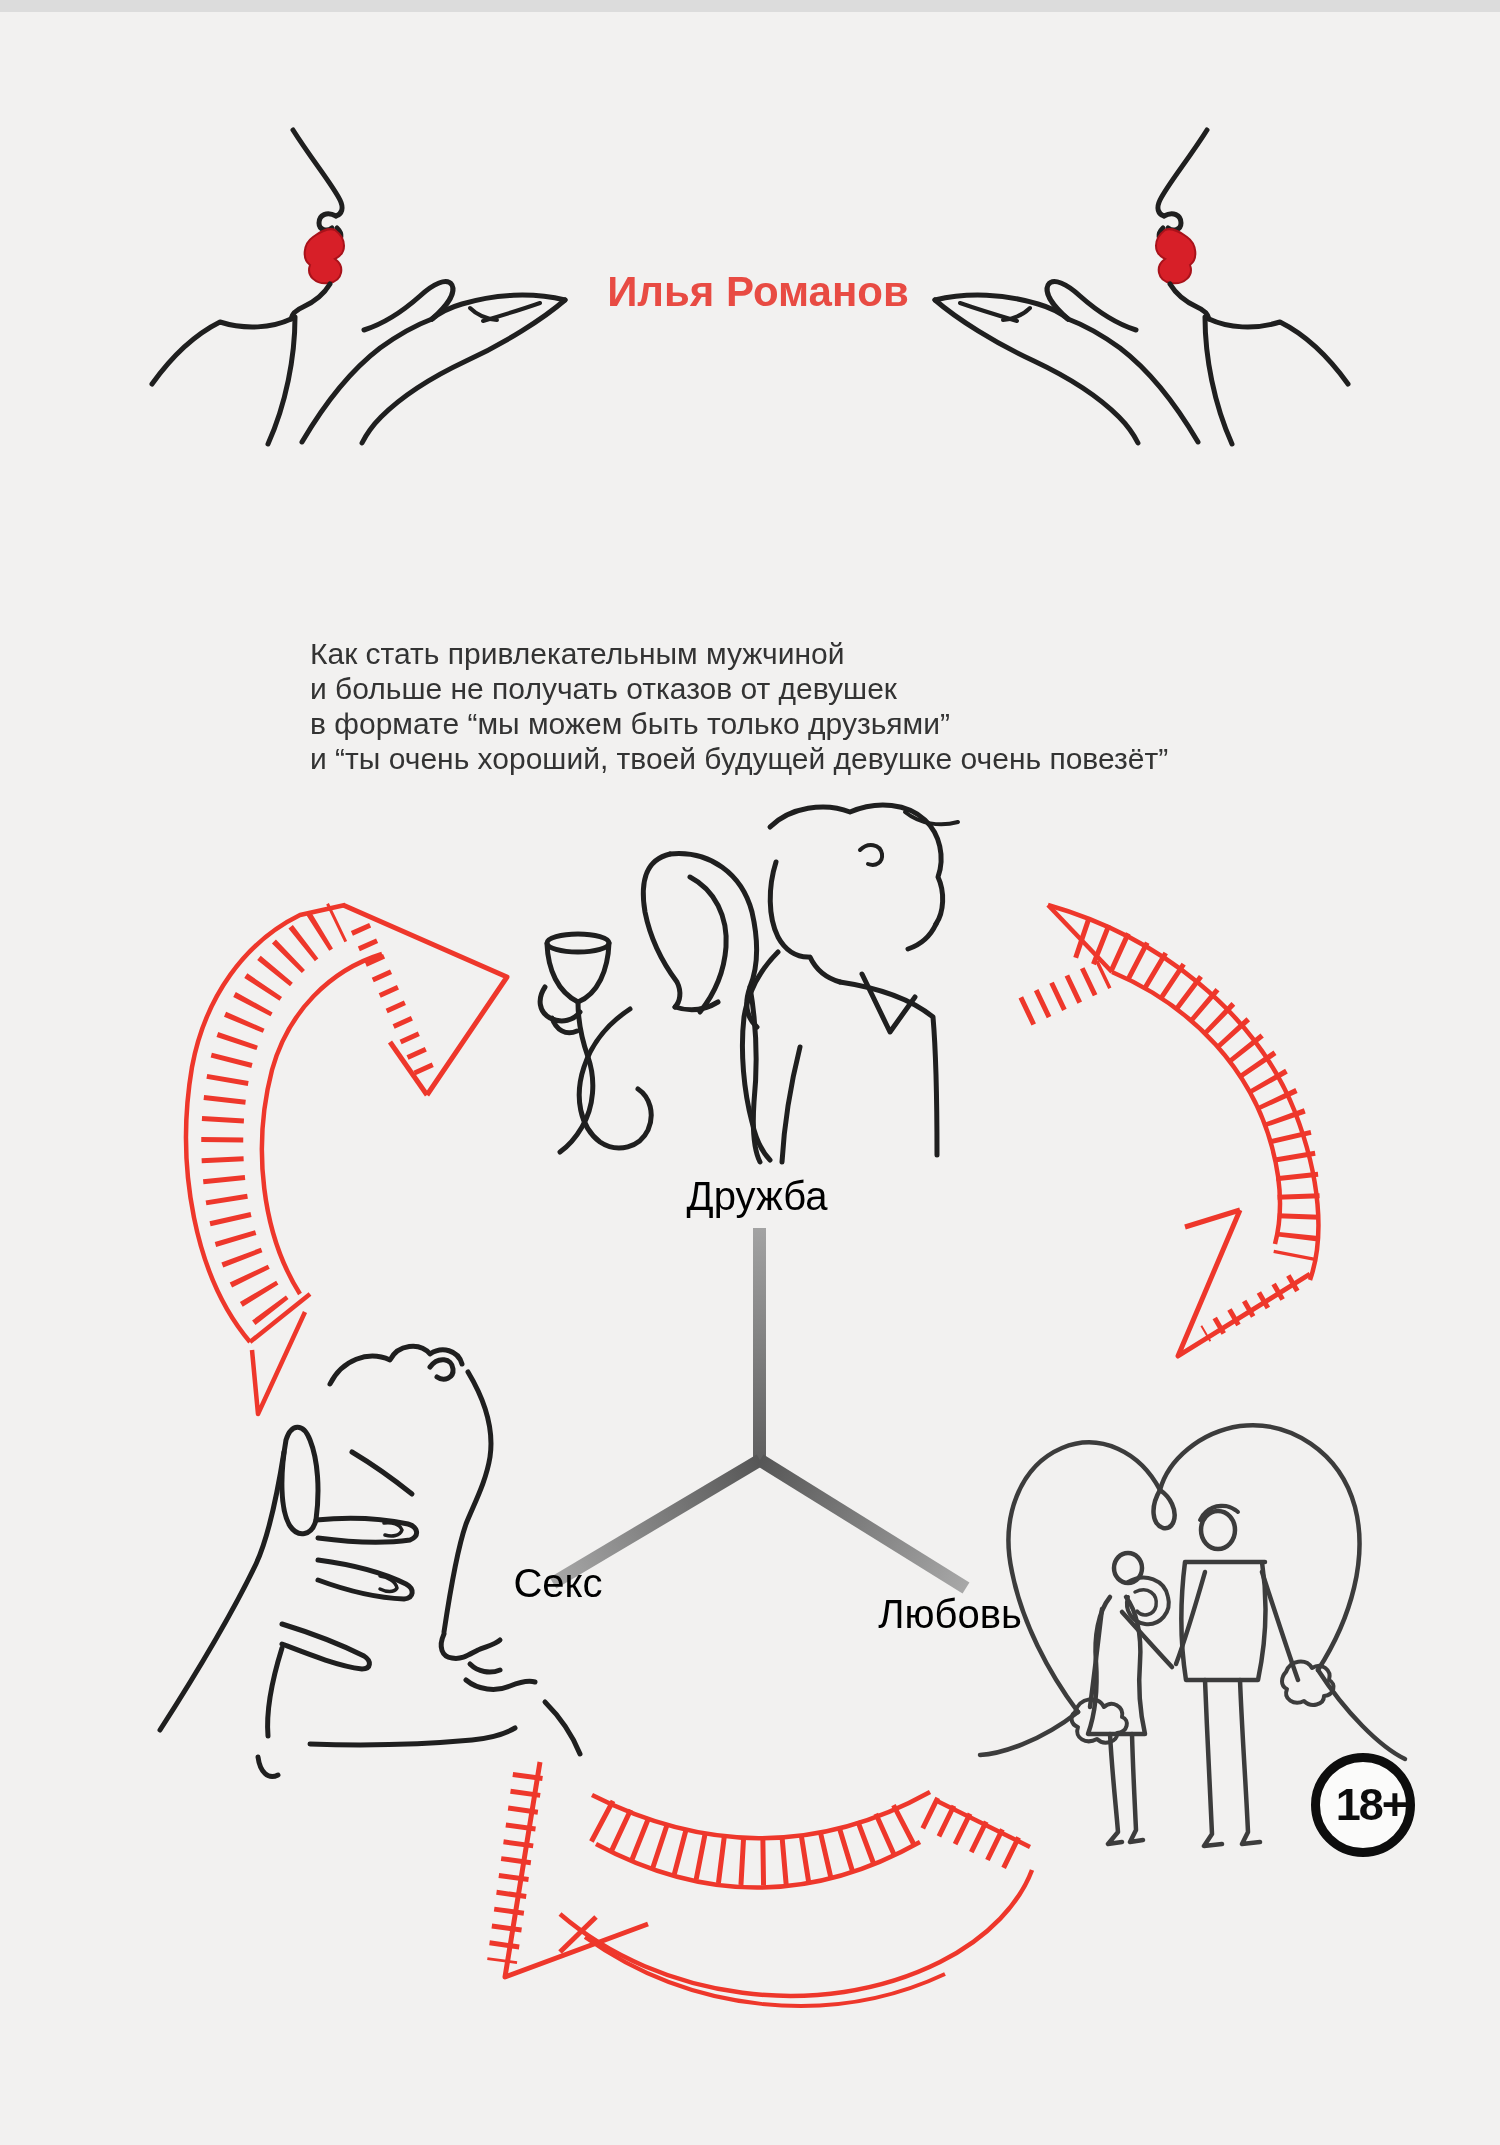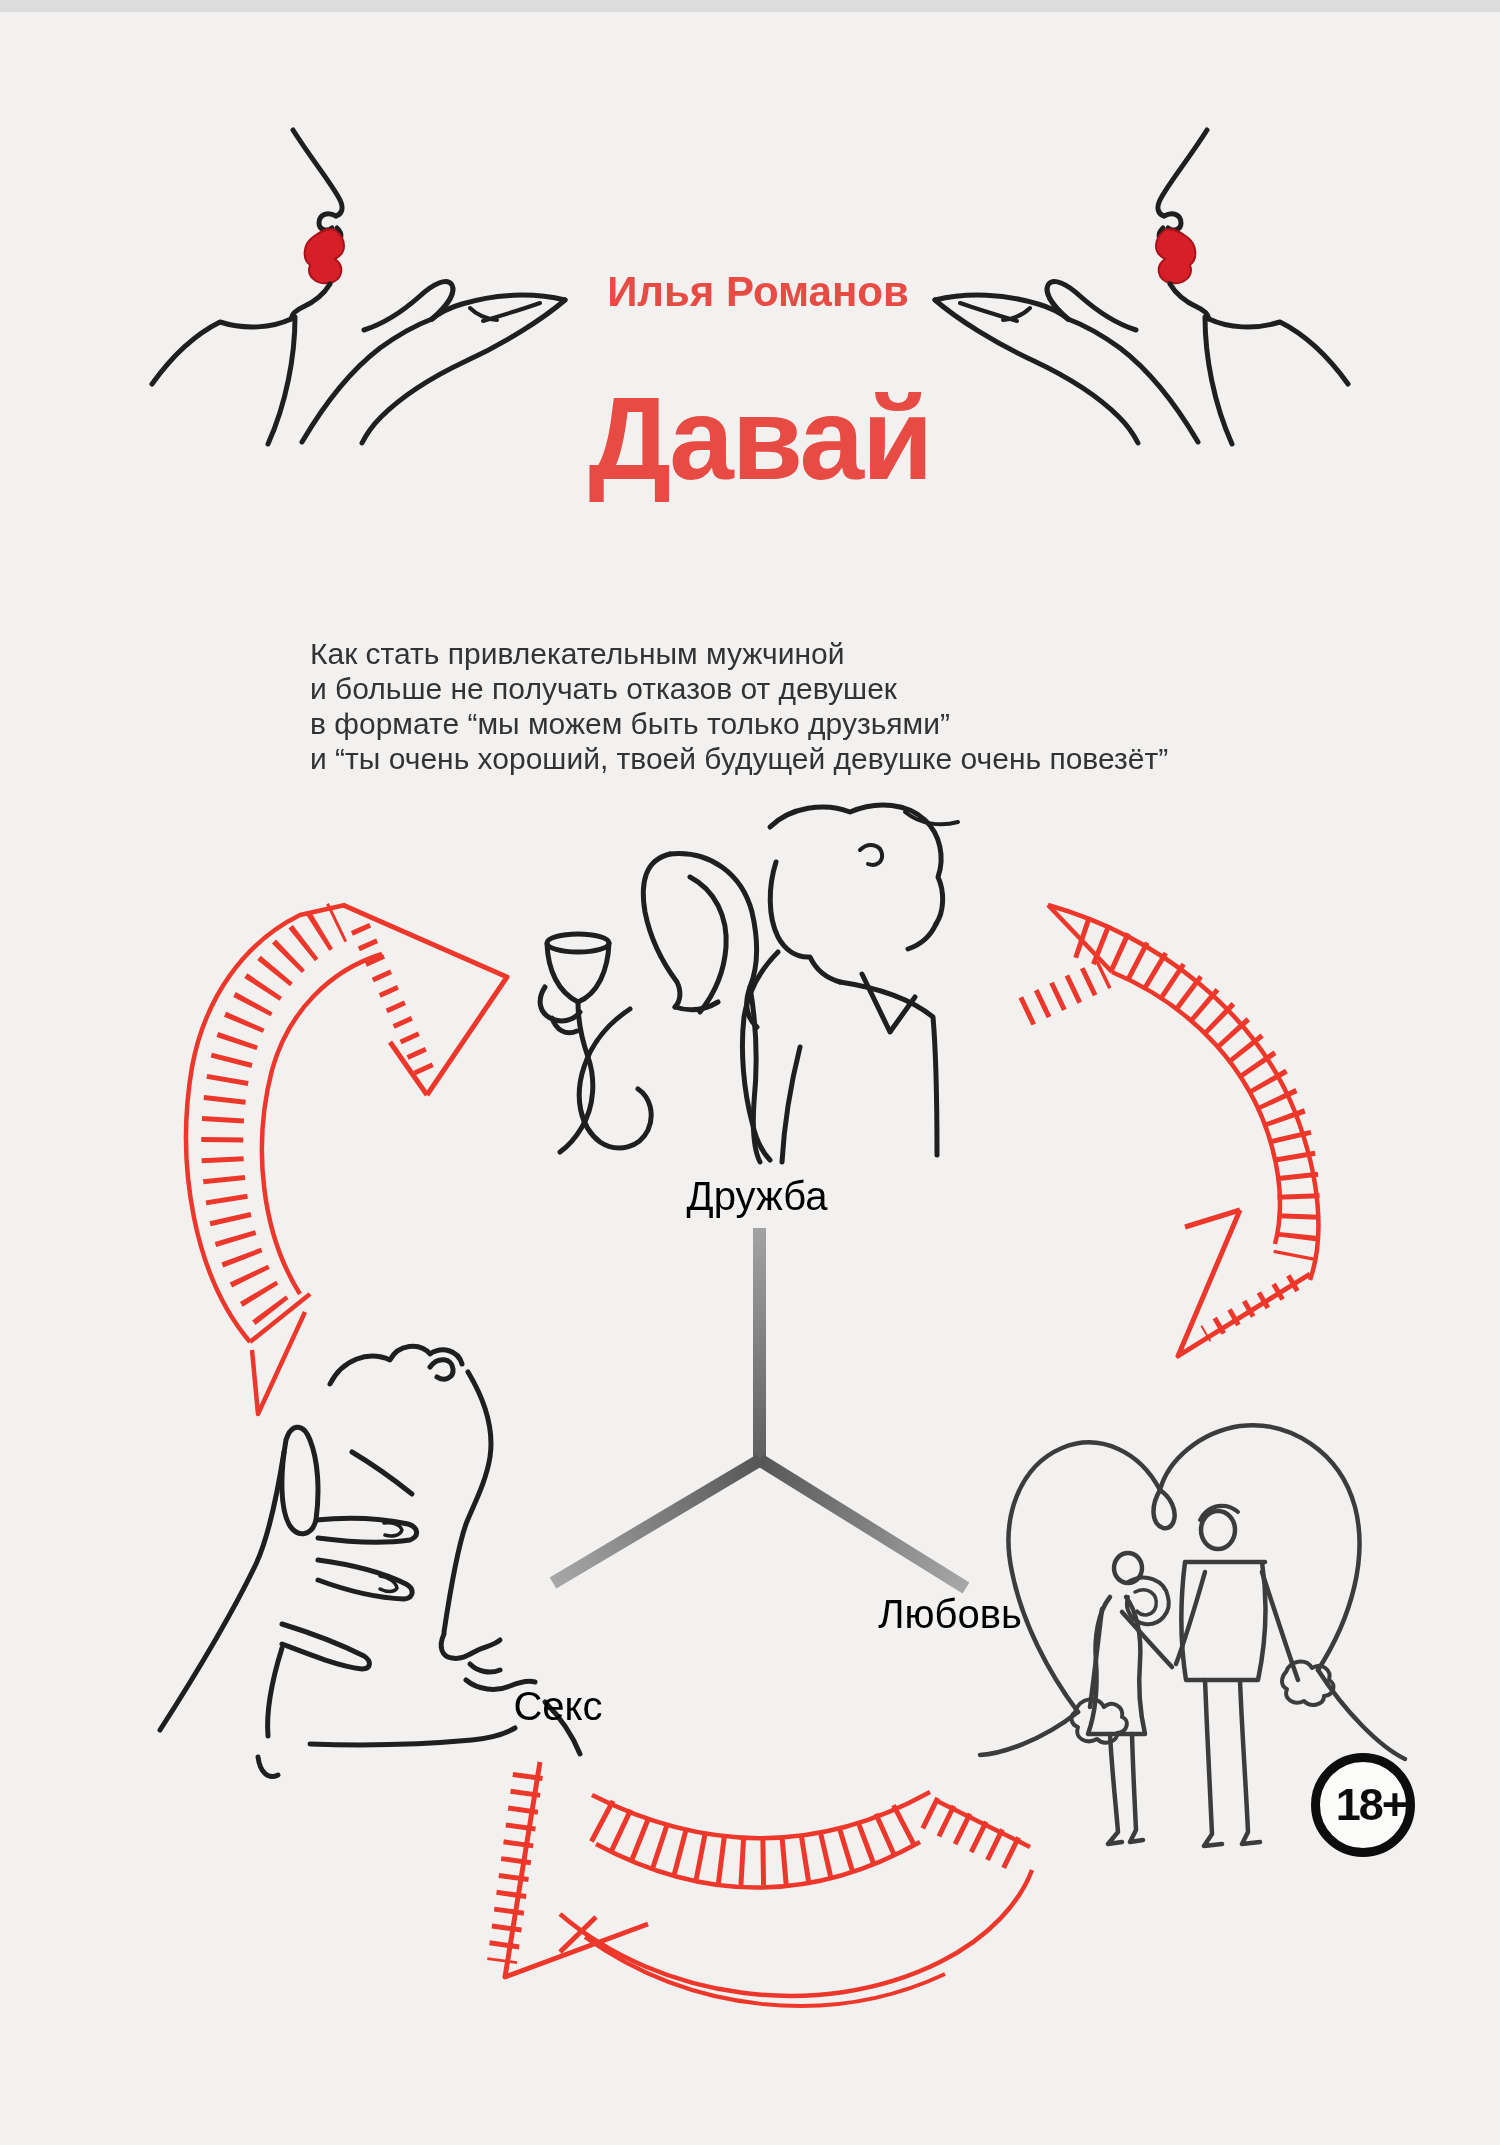--- a/index.html
+++ b/index.html
@@ -22,21 +22,21 @@
   }
   .subtitle{
     position:absolute;top:624px;left:310px;width:1100px;
     font-size:30px;line-height:35px;color:#333;font-weight:400;
   }
   .diagram-label{
     position:absolute;transform:translateX(-50%);white-space:nowrap;
     font-size:40px;color:#000000;font-weight:500;
   }
   .label-friendship{left:757px;top:1162px;}
-  .label-sex{left:558px;top:1672px;}
+  .label-sex{left:558px;top:1549px;}
   .label-love{left:950px;top:1580px;}
   .badge{
     position:absolute;left:1311px;top:1741px;width:104px;height:104px;box-sizing:border-box;
     border:9px solid #0d0d0d;border-radius:50%;background:#fbfbfa;
     display:flex;align-items:center;justify-content:flex-end;
     font-size:45px;font-weight:700;color:#0d0d0d;letter-spacing:-2px;
   }
 </style>
 </head>
 <body>
@@ -185,21 +185,21 @@
       <path class="ink-soft" stroke-width="4" d="M 1200,1508 C 1206,1494 1226,1489 1238,1500 M 1206,1500 C 1214,1492 1228,1492 1235,1498"></path>
       <path class="ink-soft" stroke-width="4.5" d="M 1185,1550 L 1265,1550 M 1185,1550 C 1180,1590 1180,1630 1186,1668 L 1258,1668 C 1266,1630 1268,1590 1262,1550"></path>
       <path class="ink-soft" stroke-width="4.5" d="M 1262,1560 C 1275,1600 1288,1640 1298,1668"></path>
       <path class="ink-soft" stroke-width="4.5" d="M 1205,1668 C 1207,1720 1210,1775 1212,1822 L 1204,1834 L 1222,1832"></path>
       <path class="ink-soft" stroke-width="4.5" d="M 1240,1668 C 1242,1720 1246,1775 1248,1820 L 1242,1832 L 1260,1830"></path>
     </g>
   </svg>
 
   <div class="author">Илья Романов</div>
 
-  <h1 class="title"><span>Давай</span><br></h1>
+  <h1 class="title"><br></h1>
 
   <div class="subtitle">
     <div>Как стать привлекательным мужчиной</div>
     <div>и больше не получать отказов от девушек</div>
     <div>в формате “мы можем быть только друзьями”</div>
     <div>и “ты очень хороший, твоей будущей девушке очень повезёт”</div>
   </div>
 
   <div class="diagram-label label-friendship">Дружба</div>
   <div class="diagram-label label-sex">Секс</div>

